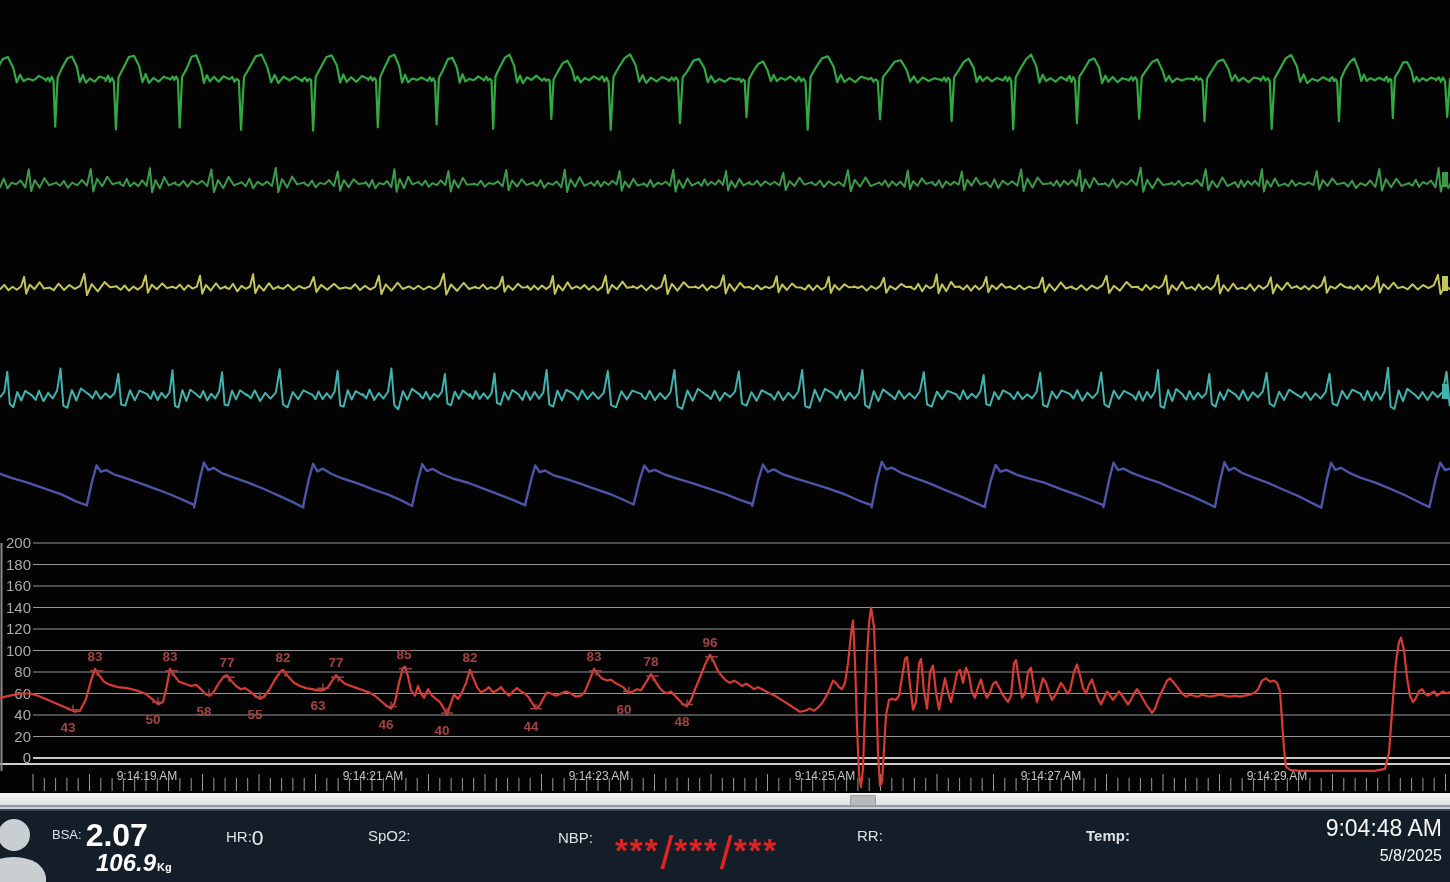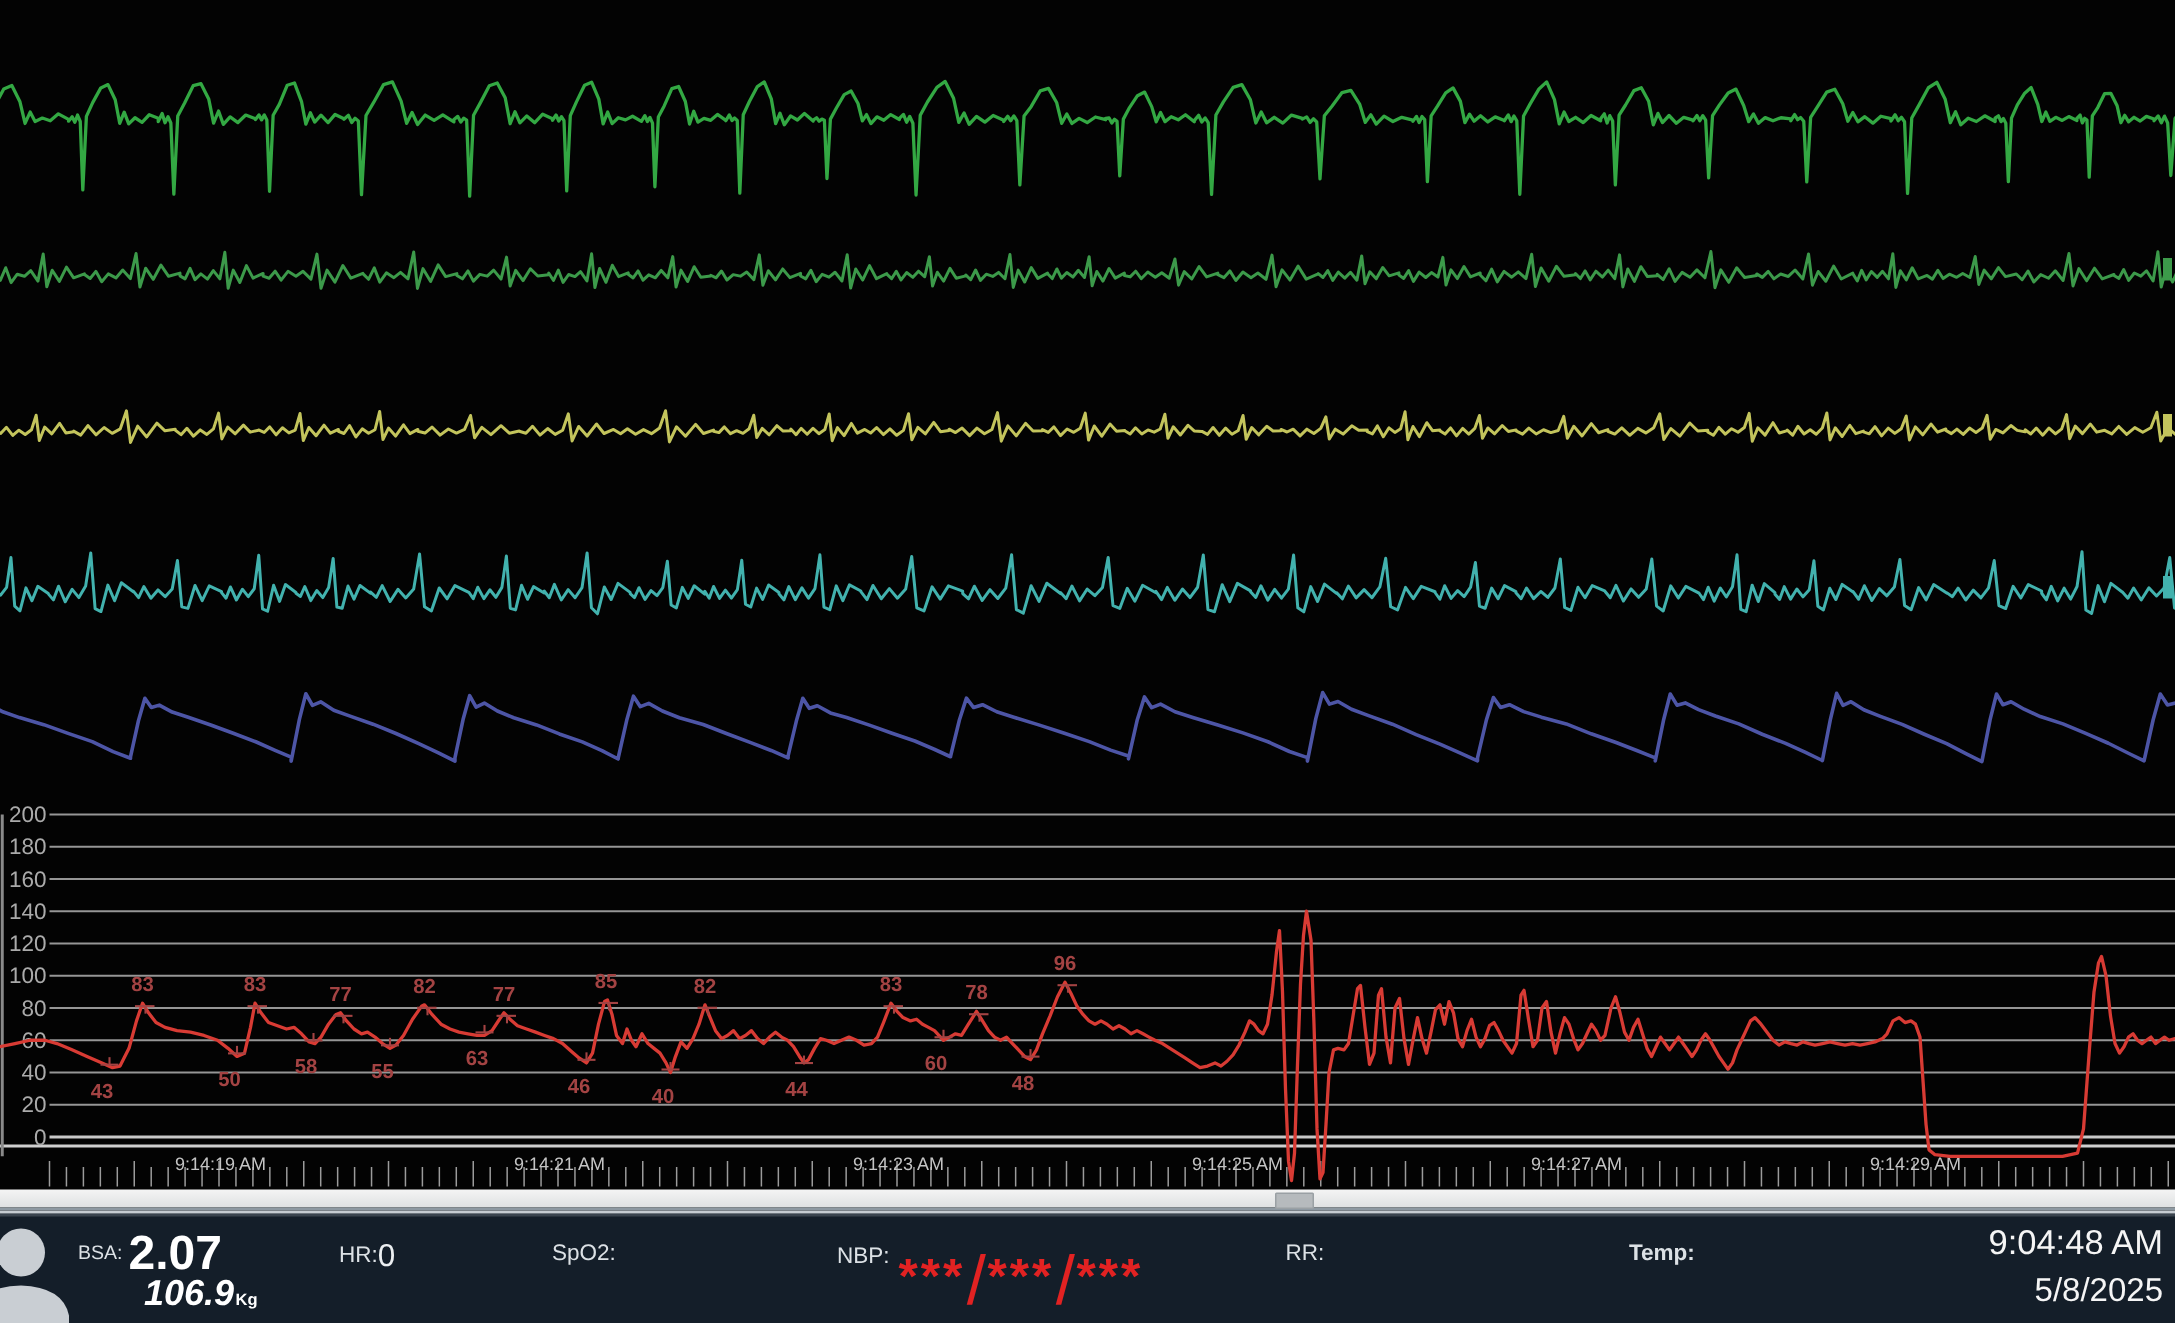--- a/index.html
+++ b/index.html
@@ -19,30 +19,30 @@
   .big{font-weight:bold;color:#fff;}
   #bsa-group{left:52px;top:10px;}
   #bsa-group .vlabel{margin-top:8px;font-size:13px;}
   #bsa-value{font-size:32px;margin-left:4px;line-height:1;}
   #weight-group{left:96px;top:42px;align-items:flex-end;}
   #weight-value{font-size:24px;line-height:1;font-style:italic;}
   #weight-unit{font-size:11px;font-weight:bold;color:#fff;margin-left:1px;margin-bottom:2px;}
   #hr-group{left:226px;top:14px;flex-direction:row;align-items:center;}
   #hr-value{font-size:21px;font-weight:300;color:#eceff1;margin-top:3px;}
   #spo2-group{left:368px;top:18px;}
-  #nbp-group{left:558px;top:10px;align-items:flex-start;}
+  #nbp-group{left:558px;top:10px;align-items:flex-start;gap:16px;}
   #nbp-group .vlabel{margin-top:10px;}
   #nbp-value{margin-left:6px;white-space:nowrap;}
   .stars{font-size:33px;font-weight:bold;letter-spacing:2px;line-height:1.2;}
   .slash{font-size:46px;font-weight:normal;position:relative;top:7px;margin:0 1px;}
   #rr-group{left:857px;top:18px;}
   #temp-group{left:1086px;top:18px;font-weight:bold;}
   #clock-group{position:absolute;right:8px;top:6px;text-align:right;color:#f5f5f5;}
   #clock-time{font-size:23px;margin-left:36px;}
-  #clock-date{font-size:22px;margin-top:5px;}
+  #clock-date{font-size:16px;margin-top:5px;}
   #patient-icon{position:absolute;left:-16px;top:3px;}
 </style>
 </head>
 <body>
 
 <div id="app">
 
   <svg id="traces-svg" width="1450" height="530" viewBox="0 0 1450 530">
       <polyline points="-74.4,79.0 -72.3,77.7 -70.7,81.8 -69.1,77.7 -67.6,79.9 -66.0,126.2 -63.9,78.1 -60.2,68.7 -55.4,59.4 -51.2,57.9 -47.0,68.3 -44.4,83.1 -41.7,73.8 -39.1,81.5 -35.4,77.3 -31.2,80.6 -27.0,77.9 -21.7,80.7 -21.7,78.8 -19.0,77.8 -17.0,81.4 -15.0,77.4 -13.0,81.1 -10.9,127.0 -8.2,77.0 -3.5,70.5 2.5,59.3 7.9,57.0 13.3,67.9 16.7,82.3 20.1,74.7 23.4,81.0 28.2,78.7 33.5,80.5 38.9,75.9 45.7,79.6 45.7,80.8 48.1,77.8 49.9,81.5 51.7,76.7 53.5,81.0 55.2,126.6 57.6,77.6 61.8,68.4 67.2,58.6 72.0,56.4 76.8,66.5 79.8,82.2 82.8,74.8 85.8,82.6 90.0,78.5 94.7,81.6 99.5,76.5 105.5,78.8 105.5,81.1 108.1,75.7 110.0,81.8 112.0,77.8 113.9,82.0 115.9,129.4 118.5,77.3 123.0,68.8 128.8,57.1 134.0,55.8 139.2,66.2 142.4,82.1 145.7,74.0 148.9,82.9 153.4,77.9 158.6,81.7 163.8,76.7 170.3,79.2 170.3,79.7 172.6,76.6 174.4,79.9 176.2,76.6 177.9,80.0 179.7,127.5 182.1,76.8 186.2,69.6 191.5,56.8 196.3,55.3 201.0,67.7 203.9,82.8 206.9,75.2 209.8,81.4 214.0,76.8 218.7,81.7 223.4,76.3 229.3,79.2 229.3,79.5 232.3,76.9 234.5,81.7 236.7,78.8 238.9,80.7 241.0,129.8 244.0,77.0 249.1,68.3 255.7,56.4 261.6,54.6 267.4,67.4 271.1,82.2 274.7,75.0 278.4,83.0 283.5,76.7 289.4,80.3 295.2,76.6 302.6,81.2 302.6,79.7 305.2,77.6 307.2,81.4 309.1,78.8 311.1,80.1 313.1,130.8 315.7,76.8 320.3,68.4 326.2,57.2 331.5,55.3 336.8,65.2 340.1,82.5 343.3,74.5 346.6,81.9 351.2,77.3 356.5,81.8 361.8,76.1 368.3,79.1 368.3,80.2 370.7,76.7 372.5,80.7 374.3,77.8 376.0,80.4 377.8,127.3 380.2,77.1 384.3,67.9 389.7,56.8 394.4,54.8 399.2,66.1 402.1,82.6 405.1,74.7 408.1,82.4 412.2,78.5 417.0,79.9 421.7,77.5 427.6,80.9 427.6,80.9 429.9,77.1 431.6,81.0 433.3,78.3 435.0,82.1 436.6,124.5 438.9,78.0 442.8,70.6 447.9,59.1 452.4,57.7 456.9,67.7 459.7,82.7 462.5,74.2 465.3,81.4 469.3,78.9 473.8,80.2 478.3,76.3 483.9,80.2 483.9,80.5 486.2,76.6 488.0,80.3 489.7,78.7 491.5,80.3 493.2,128.8 495.5,76.5 499.6,67.7 504.9,57.7 509.5,54.6 514.2,65.9 517.1,82.4 520.0,75.5 522.9,83.2 527.0,77.3 531.6,80.0 536.3,75.6 542.1,80.7 542.1,80.1 544.4,78.5 546.1,80.8 547.9,79.4 549.6,80.2 551.3,119.0 553.6,79.4 557.6,72.0 562.8,63.1 567.4,60.7 572.0,69.0 574.9,80.6 577.7,76.4 580.6,82.4 584.6,77.9 589.2,80.2 593.8,76.4 599.6,79.7 599.6,78.9 602.3,76.3 604.4,81.5 606.5,77.6 608.6,82.2 610.7,130.0 613.5,76.8 618.3,68.0 624.6,58.2 630.1,54.3 635.7,65.5 639.2,81.6 642.7,75.3 646.1,82.9 651.0,77.6 656.6,81.4 662.1,77.0 669.1,80.2 669.1,81.0 671.8,77.5 673.8,80.5 675.9,77.3 677.9,80.4 679.9,123.2 682.7,77.4 687.4,71.1 693.5,60.6 699.0,58.9 704.4,68.3 707.8,82.2 711.2,76.0 714.6,82.3 719.4,78.9 724.8,81.7 730.3,78.0 737.1,79.8 737.1,79.0 739.4,78.6 741.2,82.0 743.0,79.5 744.7,80.9 746.5,117.2 748.9,79.4 753.0,71.7 758.3,63.8 763.1,61.4 767.8,71.1 770.8,81.2 773.7,75.0 776.7,81.1 780.8,77.8 785.5,79.9 790.3,76.5 796.2,81.2 796.2,80.4 799.1,76.8 801.2,81.4 803.4,78.6 805.5,81.8 807.7,129.6 810.6,76.7 815.6,67.9 822.1,58.2 827.9,56.4 833.6,66.5 837.2,82.0 840.8,74.7 844.4,81.9 849.5,78.2 855.2,82.1 861.0,76.7 868.2,78.9 868.2,79.4 871.1,77.9 873.4,81.6 875.6,79.2 877.8,81.3 880.0,119.3 882.9,77.2 888.1,70.6 894.7,61.7 900.6,60.2 906.5,69.6 910.2,81.6 913.9,76.5 917.5,82.7 922.7,77.4 928.6,81.0 934.5,78.2 941.9,80.1 941.9,80.9 944.3,77.6 946.1,81.7 948.0,77.7 949.8,79.7 951.6,121.1 954.1,77.2 958.3,70.8 963.8,61.9 968.7,58.6 973.6,67.6 976.6,81.8 979.7,76.1 982.7,80.8 987.0,77.2 991.9,81.3 996.8,77.9 1002.9,80.3 1002.9,80.5 1005.5,76.6 1007.4,81.1 1009.3,77.3 1011.2,80.6 1013.2,129.5 1015.7,77.3 1020.2,69.1 1026.0,59.3 1031.1,54.6 1036.3,66.4 1039.5,82.6 1042.7,74.7 1045.9,81.0 1050.4,78.2 1055.5,81.7 1060.7,77.0 1067.1,80.5 1067.1,79.2 1069.5,75.9 1071.4,82.0 1073.2,77.1 1075.1,80.7 1076.9,123.3 1079.4,76.7 1083.7,70.0 1089.3,60.4 1094.2,58.5 1099.1,67.5 1102.2,83.2 1105.3,75.6 1108.3,81.7 1112.7,77.0 1117.6,82.2 1122.5,78.2 1128.7,80.1 1128.7,80.6 1131.3,77.0 1133.2,80.5 1135.2,77.1 1137.1,80.1 1139.1,118.6 1141.7,77.1 1146.2,70.1 1152.1,62.0 1157.3,59.4 1162.5,70.5 1165.8,81.1 1169.0,76.0 1172.3,82.2 1176.8,78.4 1182.0,80.5 1187.3,78.5 1193.8,79.2 1193.8,80.5 1196.4,76.4 1198.4,79.8 1200.4,78.3 1202.5,80.8 1204.5,121.3 1207.1,78.3 1211.8,70.9 1217.8,61.4 1223.2,59.5 1228.5,69.2 1231.9,80.8 1235.2,75.0 1238.6,81.2 1243.2,77.8 1248.6,82.1 1253.9,77.5 1260.6,79.1 1260.6,80.7 1263.4,76.5 1265.5,80.5 1267.6,78.2 1269.7,81.2 1271.7,128.9 1274.5,78.7 1279.4,69.9 1285.6,58.5 1291.2,54.9 1296.8,66.2 1300.2,81.8 1303.7,74.5 1307.2,83.2 1312.1,78.8 1317.6,81.0 1323.2,77.2 1330.1,81.0 1330.1,78.8 1332.3,77.2 1334.0,81.1 1335.6,79.0 1337.2,82.1 1338.9,121.1 1341.0,78.8 1344.9,69.9 1349.8,62.1 1354.1,58.4 1358.5,69.6 1361.2,81.0 1363.9,74.7 1366.6,80.9 1370.5,78.2 1374.8,80.3 1379.2,77.7 1384.6,80.4 1384.6,78.9 1386.7,76.7 1388.2,81.9 1389.8,78.9 1391.3,80.0 1392.8,118.1 1394.9,77.3 1398.5,71.7 1403.1,62.4 1407.2,62.2 1411.4,70.5 1413.9,81.8 1416.5,76.9 1419.1,81.2 1422.7,78.2 1426.8,80.7 1430.9,77.6 1436.0,79.3 1436.0,80.5 1438.8,77.3 1440.9,81.8 1443.0,77.4 1445.1,82.0 1447.2,117.0 1450.0,79.0 1454.9,72.4 1461.3,64.0 1466.9,62.4 1472.5,70.1 1476.0,80.9 1479.5,77.0 1483.0,80.9 1487.9,78.2 1493.5,81.2 1499.1,78.1 1506.1,80.0" fill="none" stroke="#33a843" stroke-width="2.2" stroke-linejoin="round" stroke-linecap="round"></polyline>
       <polyline points="-69.6,183.9 -65.6,185.3 -61.7,179.0 -57.7,186.2 -53.0,180.9 -47.7,184.6 -43.1,181.1 -37.8,185.2 -33.8,170.1 -31.2,192.3 -27.2,180.3 -21.9,186.2 -16.6,177.7 -11.3,185.2 -3.4,182.8 -3.4,182.6 0.2,186.9 3.8,178.5 7.4,188.4 11.5,182.8 16.3,184.2 20.5,180.4 25.3,187.4 28.8,169.3 31.2,191.2 34.8,180.2 39.6,187.6 44.3,178.1 49.1,185.2 56.3,182.6 56.3,183.0 60.1,185.7 63.9,180.9 67.8,187.8 72.2,182.6 77.3,185.3 81.8,180.0 86.9,185.7 90.7,169.0 93.3,191.4 97.1,178.8 102.2,186.2 107.3,176.7 112.4,184.2 120.0,182.1 120.0,183.9 123.4,185.9 126.7,178.9 130.0,186.4 133.9,182.6 138.3,186.1 142.2,180.4 146.6,185.9 149.9,168.2 152.1,192.2 155.5,180.1 159.9,188.3 164.3,177.1 168.7,185.4 175.4,182.3 175.4,184.1 179.4,185.5 183.4,180.8 187.4,186.8 192.0,180.9 197.3,184.2 202.0,180.9 207.3,186.1 211.3,169.4 214.0,192.2 218.0,180.1 223.3,188.1 228.6,177.0 233.9,185.4 241.9,182.2 241.9,182.4 245.7,186.2 249.5,178.6 253.2,188.1 257.6,181.9 262.6,185.1 267.0,181.6 272.0,185.9 275.8,168.0 278.3,192.3 282.0,179.1 287.1,187.6 292.1,176.6 297.1,184.4 304.6,182.4 304.6,183.6 308.3,185.9 312.0,180.6 315.6,187.4 319.9,182.9 324.8,184.1 329.1,180.1 334.0,186.1 337.7,171.4 340.1,190.7 343.8,180.2 348.7,187.1 353.6,179.2 358.5,184.0 365.8,183.1 365.8,182.0 369.0,187.0 372.2,180.0 375.4,188.3 379.1,183.0 383.3,184.4 387.0,181.1 391.3,187.3 394.4,169.2 396.6,191.7 399.7,179.0 404.0,188.2 408.2,176.8 412.4,184.4 418.8,181.9 418.8,182.8 422.1,185.3 425.4,180.6 428.7,186.8 432.5,183.2 436.9,185.2 440.8,180.3 445.2,185.2 448.5,171.1 450.7,191.4 454.0,180.1 458.4,187.7 462.8,177.8 467.2,184.8 473.8,184.0 473.8,183.5 477.4,185.2 481.0,180.7 484.6,186.7 488.8,183.1 493.6,184.1 497.8,181.3 502.6,186.4 506.2,169.9 508.6,190.2 512.2,180.5 517.0,186.6 521.8,179.3 526.6,185.1 533.7,182.2 533.7,184.0 537.2,185.9 540.6,180.2 544.1,187.8 548.1,182.9 552.7,184.8 556.7,181.5 561.3,187.3 564.8,169.8 567.1,192.0 570.5,179.3 575.1,186.7 579.7,177.1 584.3,185.8 591.2,182.4 591.2,182.7 594.4,185.8 597.5,180.9 600.7,186.6 604.4,181.7 608.6,184.9 612.3,180.8 616.5,184.5 619.6,171.1 621.7,190.7 624.9,181.5 629.1,187.4 633.3,178.9 637.5,185.5 643.8,183.9 643.8,183.3 647.1,186.5 650.4,180.0 653.6,186.9 657.5,182.8 661.8,184.3 665.7,181.6 670.0,185.8 673.3,169.7 675.5,191.6 678.8,180.1 683.1,188.0 687.5,178.4 691.9,185.6 698.4,182.1 698.4,182.5 701.5,185.7 704.6,179.3 707.6,185.4 711.2,181.7 715.3,184.7 718.9,180.2 723.0,185.0 726.1,171.1 728.1,190.5 731.2,181.0 735.3,187.4 739.4,179.0 743.5,185.4 749.6,182.1 749.6,183.7 753.4,184.6 757.1,180.8 760.8,185.8 765.2,181.3 770.2,184.8 774.5,181.8 779.5,185.5 783.3,172.7 785.7,190.1 789.5,181.1 794.5,186.0 799.4,177.7 804.4,184.6 811.9,182.1 811.9,183.1 815.9,185.1 819.9,180.6 823.9,187.0 828.6,181.3 834.0,185.1 838.6,182.0 844.0,186.2 848.0,170.1 850.7,191.2 854.7,179.9 860.0,186.7 865.4,177.4 870.8,186.1 878.8,182.6 878.8,182.4 882.0,185.0 885.2,180.4 888.5,186.9 892.2,181.4 896.5,185.4 900.3,181.5 904.6,186.8 907.8,170.6 910.0,189.2 913.2,181.2 917.5,185.9 921.8,178.3 926.1,183.9 932.6,181.9 932.6,183.4 935.8,185.6 939.1,180.4 942.3,187.6 946.1,181.4 950.5,185.0 954.3,181.7 958.6,184.7 961.9,171.6 964.0,190.0 967.3,179.9 971.6,185.7 976.0,177.7 980.3,184.6 986.8,182.0 986.8,183.3 990.6,187.2 994.4,179.4 998.2,187.9 1002.7,180.9 1007.8,184.8 1012.2,181.2 1017.3,185.7 1021.1,169.5 1023.6,191.0 1027.4,178.7 1032.5,187.5 1037.6,177.5 1042.7,184.2 1050.3,183.2 1050.3,182.3 1053.6,185.7 1056.8,180.6 1060.1,186.6 1063.9,180.8 1068.3,184.7 1072.1,180.1 1076.5,185.8 1079.7,169.9 1081.9,191.3 1085.2,179.3 1089.6,187.6 1093.9,177.8 1098.3,184.4 1104.8,183.8 1104.8,182.9 1108.8,186.4 1112.8,179.2 1116.7,187.6 1121.4,181.6 1126.7,184.8 1131.3,179.9 1136.6,185.2 1140.6,167.7 1143.3,191.8 1147.2,179.9 1152.5,188.2 1157.8,178.5 1163.1,185.0 1171.1,183.6 1171.1,182.6 1174.9,184.9 1178.8,180.9 1182.6,185.9 1187.1,182.7 1192.2,184.3 1196.7,180.0 1201.9,186.0 1205.7,169.3 1208.3,190.1 1212.1,181.0 1217.2,187.5 1222.4,177.4 1227.5,186.0 1235.2,182.1 1235.2,182.4 1238.2,187.3 1241.1,180.2 1244.1,186.6 1247.6,181.0 1251.5,184.9 1255.0,180.9 1259.0,185.9 1261.9,169.2 1263.9,191.6 1266.9,180.5 1270.9,186.6 1274.8,178.5 1278.8,185.9 1284.7,183.6 1284.7,183.6 1288.3,186.1 1291.9,180.2 1295.4,185.7 1299.6,182.8 1304.4,184.9 1308.5,182.3 1313.3,185.0 1316.8,171.0 1319.2,189.6 1322.8,180.1 1327.5,185.9 1332.3,178.4 1337.0,184.4 1344.2,182.7 1344.2,182.7 1348.1,186.5 1352.0,180.7 1355.9,188.0 1360.5,183.1 1365.7,185.5 1370.2,180.5 1375.4,187.0 1379.3,169.0 1382.0,190.6 1385.9,179.1 1391.1,187.2 1396.3,178.8 1401.5,185.9 1409.3,183.0 1409.3,183.7 1412.6,185.6 1415.8,179.7 1419.1,186.9 1422.9,182.0 1427.2,184.1 1431.0,180.5 1435.4,187.3 1438.6,167.9 1440.8,191.4 1444.0,179.6 1448.4,188.0 1452.7,178.1 1457.1,184.8 1463.6,181.9" fill="none" stroke="#3c9a4a" stroke-width="2" stroke-linejoin="round" stroke-linecap="round"></polyline>

